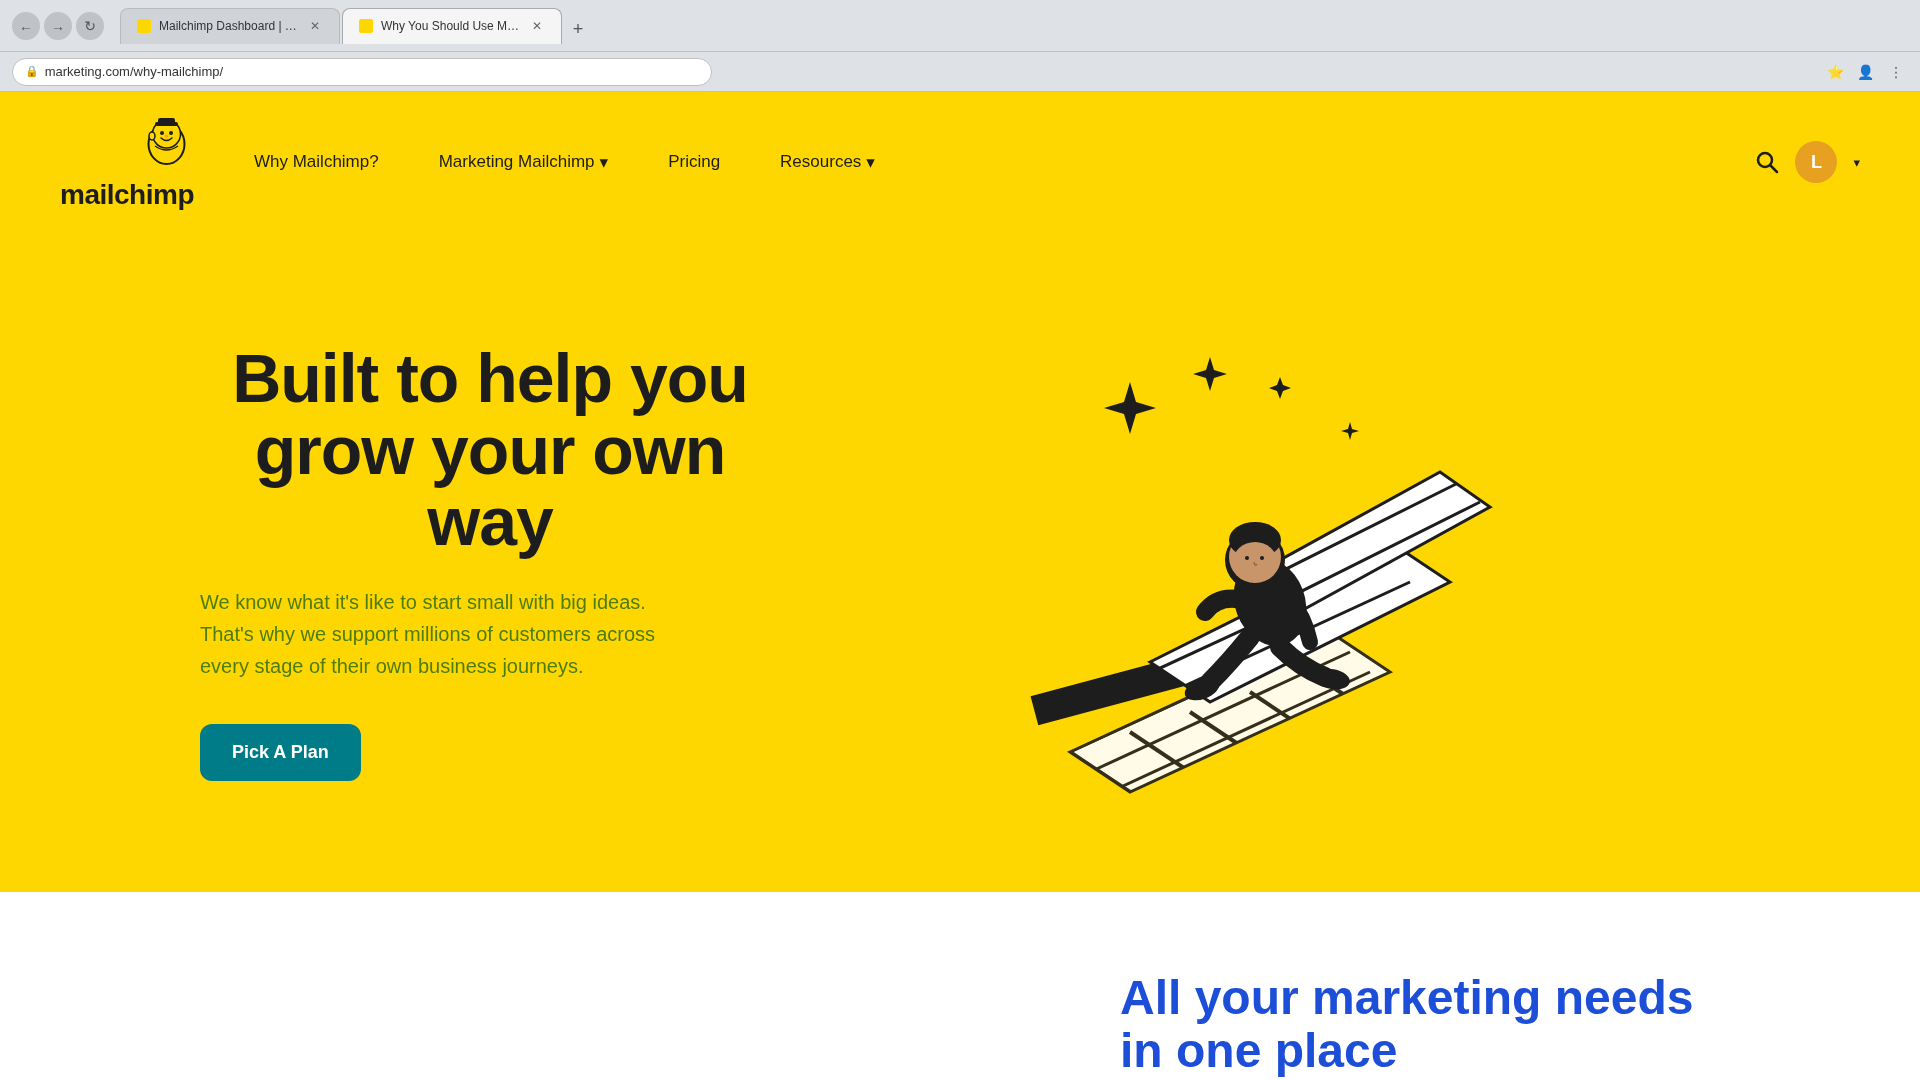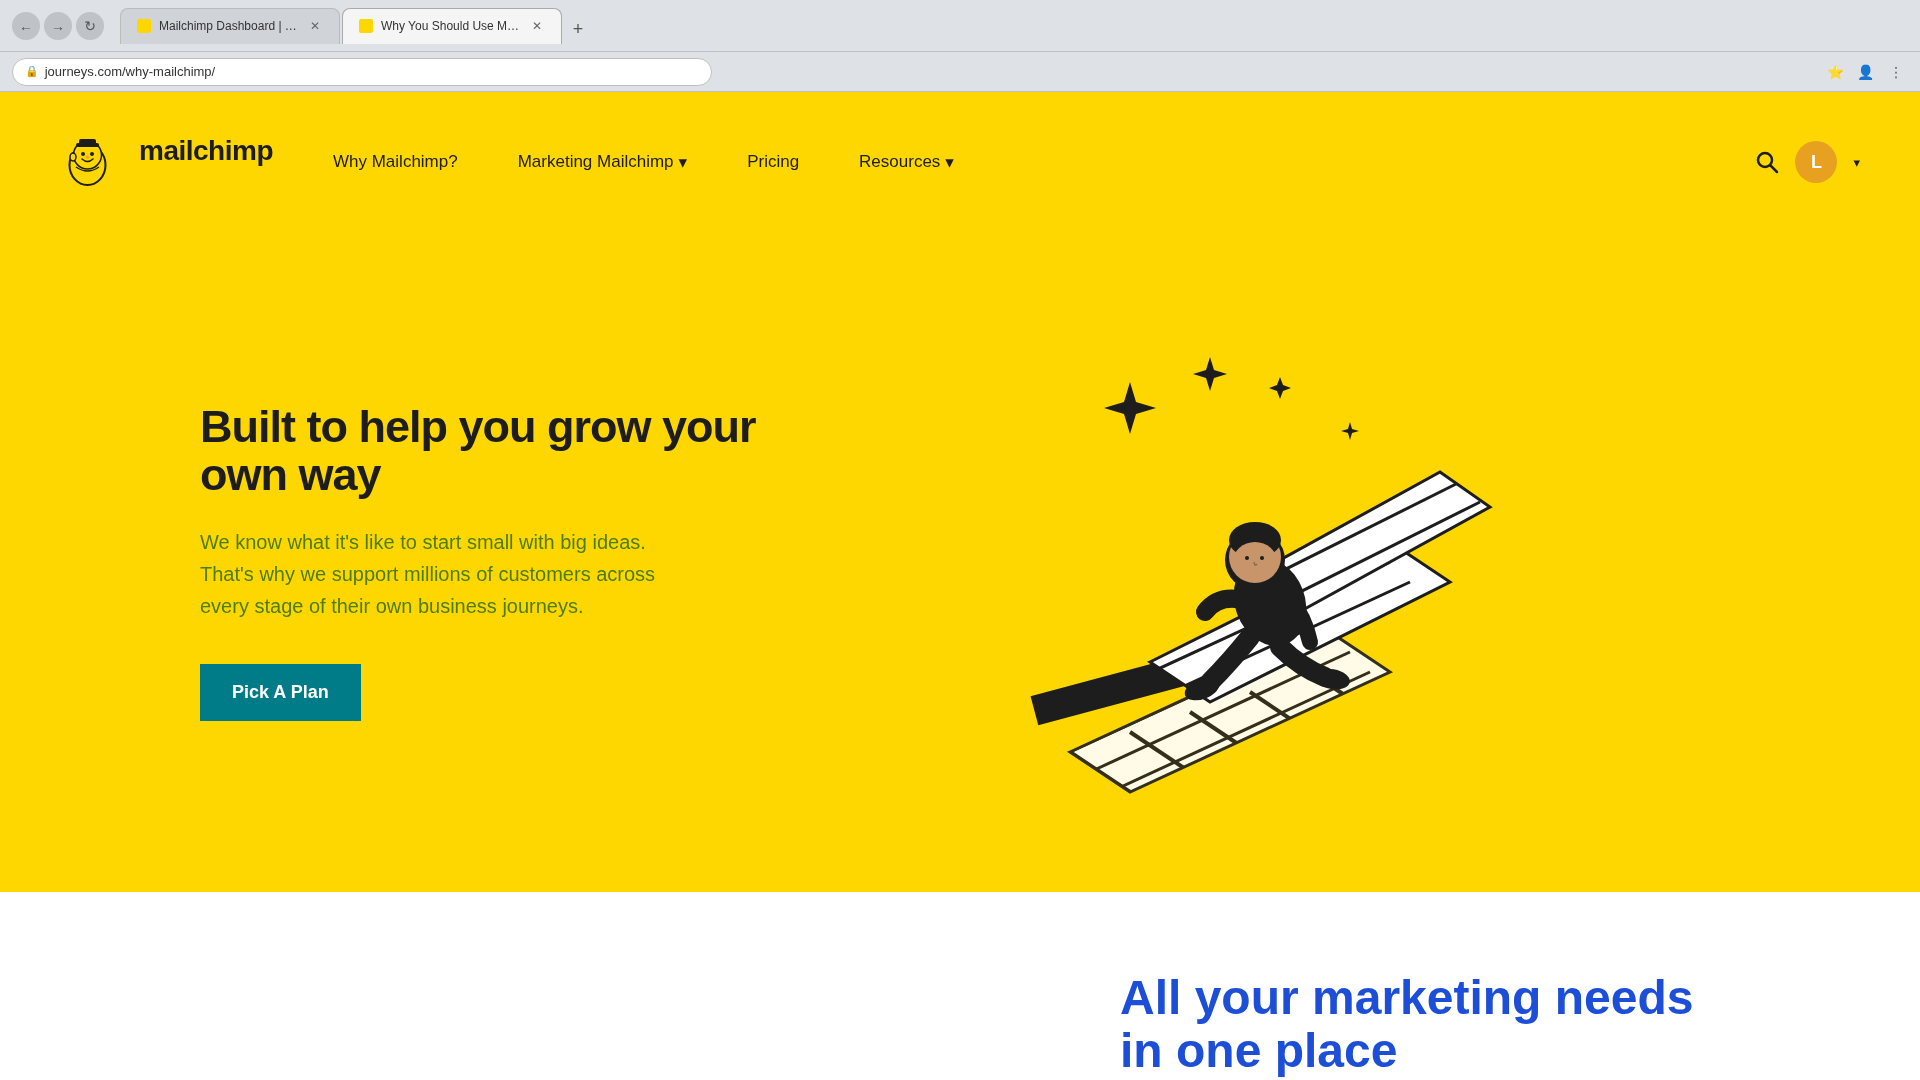--- a/index.html
+++ b/index.html
@@ -142,23 +142,24 @@
       background: #FFD700;
       height: 140px;
       display: flex;
       align-items: center;
       padding: 0 60px;
       position: relative;
       z-index: 10;
     }
     .nav-logo {
       display: flex;
-      align-items: flex-start;
-      gap: 24px;
+      align-items: flex-end;
+      gap: 10px;
       text-decoration: none;
+      flex-direction: column;
     }
     .logo-icon {
       width: 55px; height: 55px;
     }
     .logo-text {
       font-size: 28px;
       font-weight: 700;
       color: #1d1d1d;
       letter-spacing: -0.5px;
     }
@@ -214,42 +215,43 @@
       align-items: center;
       padding: 60px 180px 60px 200px;
       position: relative;
       overflow: hidden;
     }
     .hero-content {
       flex: 1;
       max-width: 580px;
     }
     .hero-title {
-      font-size: 45px;
+      font-size: 68px;
       font-weight: 800;
       color: #1d1d1d;
       line-height: 1.05;
       margin-bottom: 28px;
       letter-spacing: -1px;
+      text-align: center;
     }
     .hero-subtitle {
       font-size: 20px;
       color: #4d7c0f;
       line-height: 1.6;
       margin-bottom: 42px;
       max-width: 480px;
     }
     .cta-btn {
       background: #007C89;
       color: white;
       border: none;
       padding: 18px 32px;
       font-size: 18px;
       font-weight: 700;
-      border-radius: 0;
+      border-radius: 12px;
       cursor: pointer;
       text-decoration: none;
       display: inline-block;
     }
 
     
     .hero-illustration {
       flex: 1;
       display: flex;
       justify-content: center;
@@ -298,21 +300,21 @@
       <span class="tab-label">Why You Should Use Mailchi...</span>
       <button class="tab-close">✕</button>
     </div>
     <button class="new-tab-btn">+</button>
   </div>
 </div>
 
 <div class="address-bar-row">
   <div class="address-bar">
     <span class="lock-icon">🔒</span>
-    <span>journeys.com/why-mailchimp/</span>
+    <span>marketing.com/why-mailchimp/</span>
   </div>
   <div class="toolbar-icons">
     <button class="toolbar-icon">⭐</button>
     <button class="toolbar-icon">👤</button>
     <button class="toolbar-icon">⋮</button>
   </div>
 </div>
 
 <div class="website">
 

